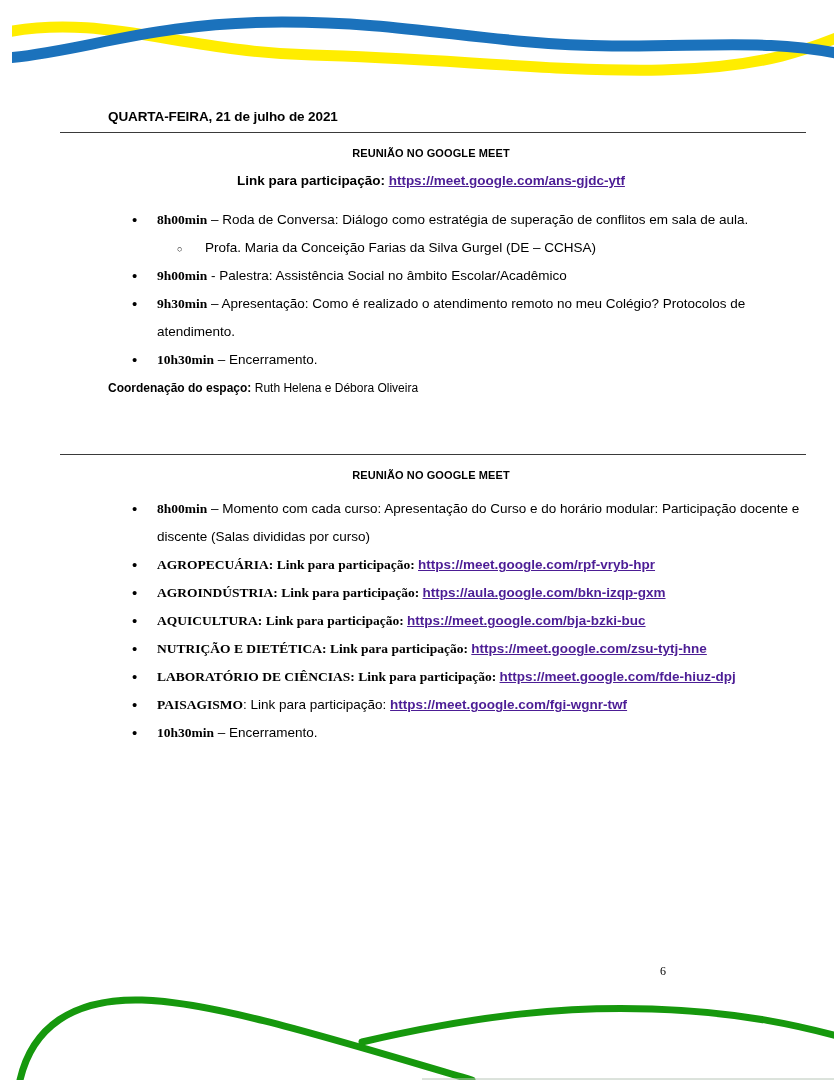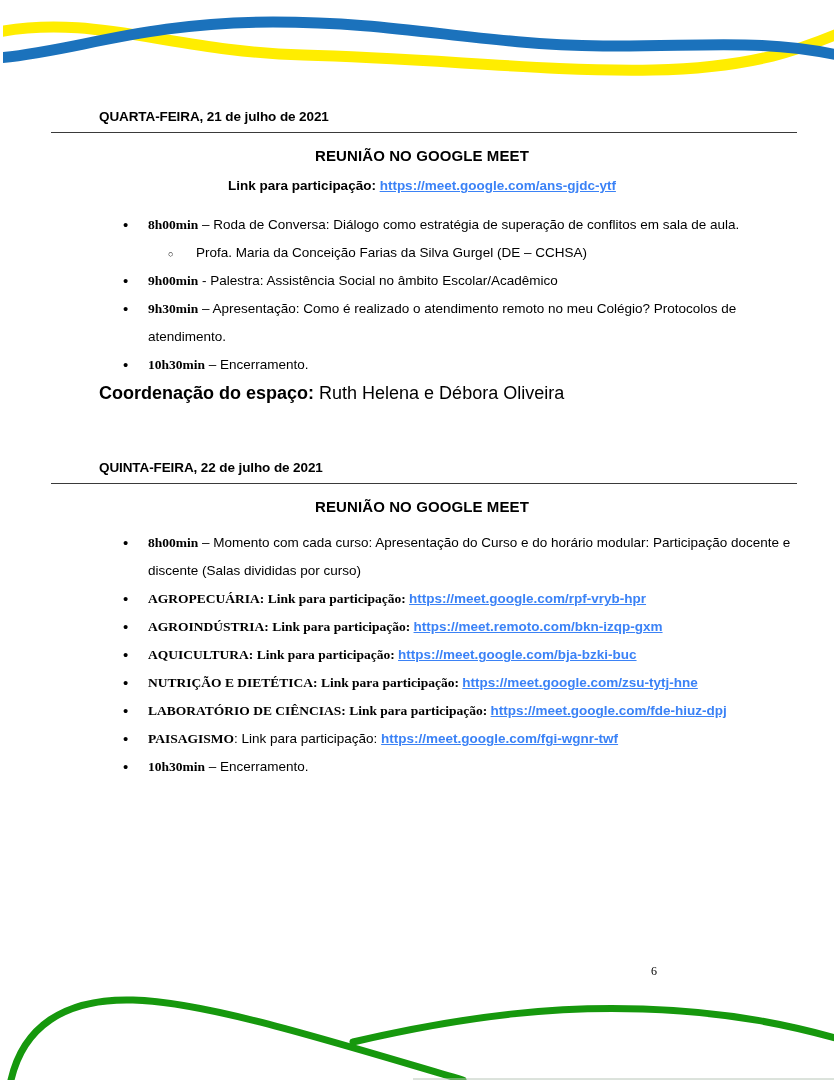--- a/index.html
+++ b/index.html
@@ -32,21 +32,21 @@
     left: 0;
     width: 834px;
     height: 130px;
     pointer-events: none;
   }
 
   
   .page {
     position: absolute;
     top: 0;
-    left: 3px;
+    left: 12px;
     width: 694px;
     height: 1080px;
   }
 
   .content {
     position: absolute;
     left: 48px;
     top: 108px;
     width: 746px;
   }
@@ -68,38 +68,38 @@
 
   .rule {
     border: 0;
     border-top: 1.3px solid #3a3a3a;
     margin: 0 0 14px 0;
     width: 746px;
   }
 
   .meeting-title {
     text-align: center;
-    font-size: 15px;
+    font-size: 11px;
     font-weight: bold;
     letter-spacing: 0.1px;
     margin: 0 0 14px 0;
     padding-right: 4px;
   }
 
   .link-line {
     text-align: center;
     font-size: 13.5px;
     font-weight: bold;
     margin: 0 0 18px 0;
     padding-right: 4px;
   }
 
   a.meet-link,
   .meet-link {
-    color: #3b82f6;
+    color: #4c1d95;
     text-decoration: underline;
     font-weight: bold;
     cursor: pointer;
   }
 
   ul.items {
     list-style: none;
     margin: 0;
     padding: 0;
   }
@@ -126,21 +126,21 @@
     content: "\25CB";
     position: absolute;
     left: 117px;
     top: 0;
     font-size: 9px;
     line-height: 30px;
   }
   .item .strong { font-weight: bold; font-family: Liberation Serif, serif; }
 
   .coord {
-    font-size: 18px;
+    font-size: 12px;
     line-height: 28px;
     margin: 0;
     padding-left: 48px;
   }
   .coord .label { font-weight: bold; }
 
   .gap-sections { height: 52px; }
 
   .page-number {
     position: absolute;
@@ -200,36 +200,33 @@
       </ul>
 
       <p class="coord">
         <span class="label">Coordenação do espaço:</span><span> Ruth Helena e Débora Oliveira</span>
       </p>
     </div>
 
     <div class="gap-sections"></div>
 
     <div class="section">
-      <div class="day-heading">
-        <span class="day-name">QUINTA-FEIRA,</span><span class="day-date"> 22 de julho de 2021</span>
-      </div>
       <hr class="rule">
 
       <div class="meeting-title">REUNIÃO NO GOOGLE MEET</div>
 
       <ul class="items">
         <li class="item">
           <span class="strong">8h00min</span><span> – Momento com cada curso: Apresentação do Curso e do horário modular: Participação docente e discente (Salas divididas por curso)</span>
         </li>
         <li class="item">
           <span class="strong">AGROPECUÁRIA</span><span class="strong">: Link para participação: </span><a class="meet-link" href="#">https://meet.google.com/rpf-vryb-hpr</a>
         </li>
         <li class="item">
-          <span class="strong">AGROINDÚSTRIA</span><span class="strong">: Link para participação: </span><a class="meet-link" href="#">https://meet.remoto.com/bkn-izqp-gxm</a>
+          <span class="strong">AGROINDÚSTRIA</span><span class="strong">: Link para participação: </span><a class="meet-link" href="#">https://aula.google.com/bkn-izqp-gxm</a>
         </li>
         <li class="item">
           <span class="strong">AQUICULTURA</span><span class="strong">: Link para participação: </span><a class="meet-link" href="#">https://meet.google.com/bja-bzki-buc</a>
         </li>
         <li class="item">
           <span class="strong">NUTRIÇÃO E DIETÉTICA</span><span class="strong">: Link para participação: </span><a class="meet-link" href="#">https://meet.google.com/zsu-tytj-hne</a>
         </li>
         <li class="item">
           <span class="strong">LABORATÓRIO DE CIÊNCIAS</span><span class="strong">: Link para participação: </span><a class="meet-link" href="#">https://meet.google.com/fde-hiuz-dpj</a>
         </li>

